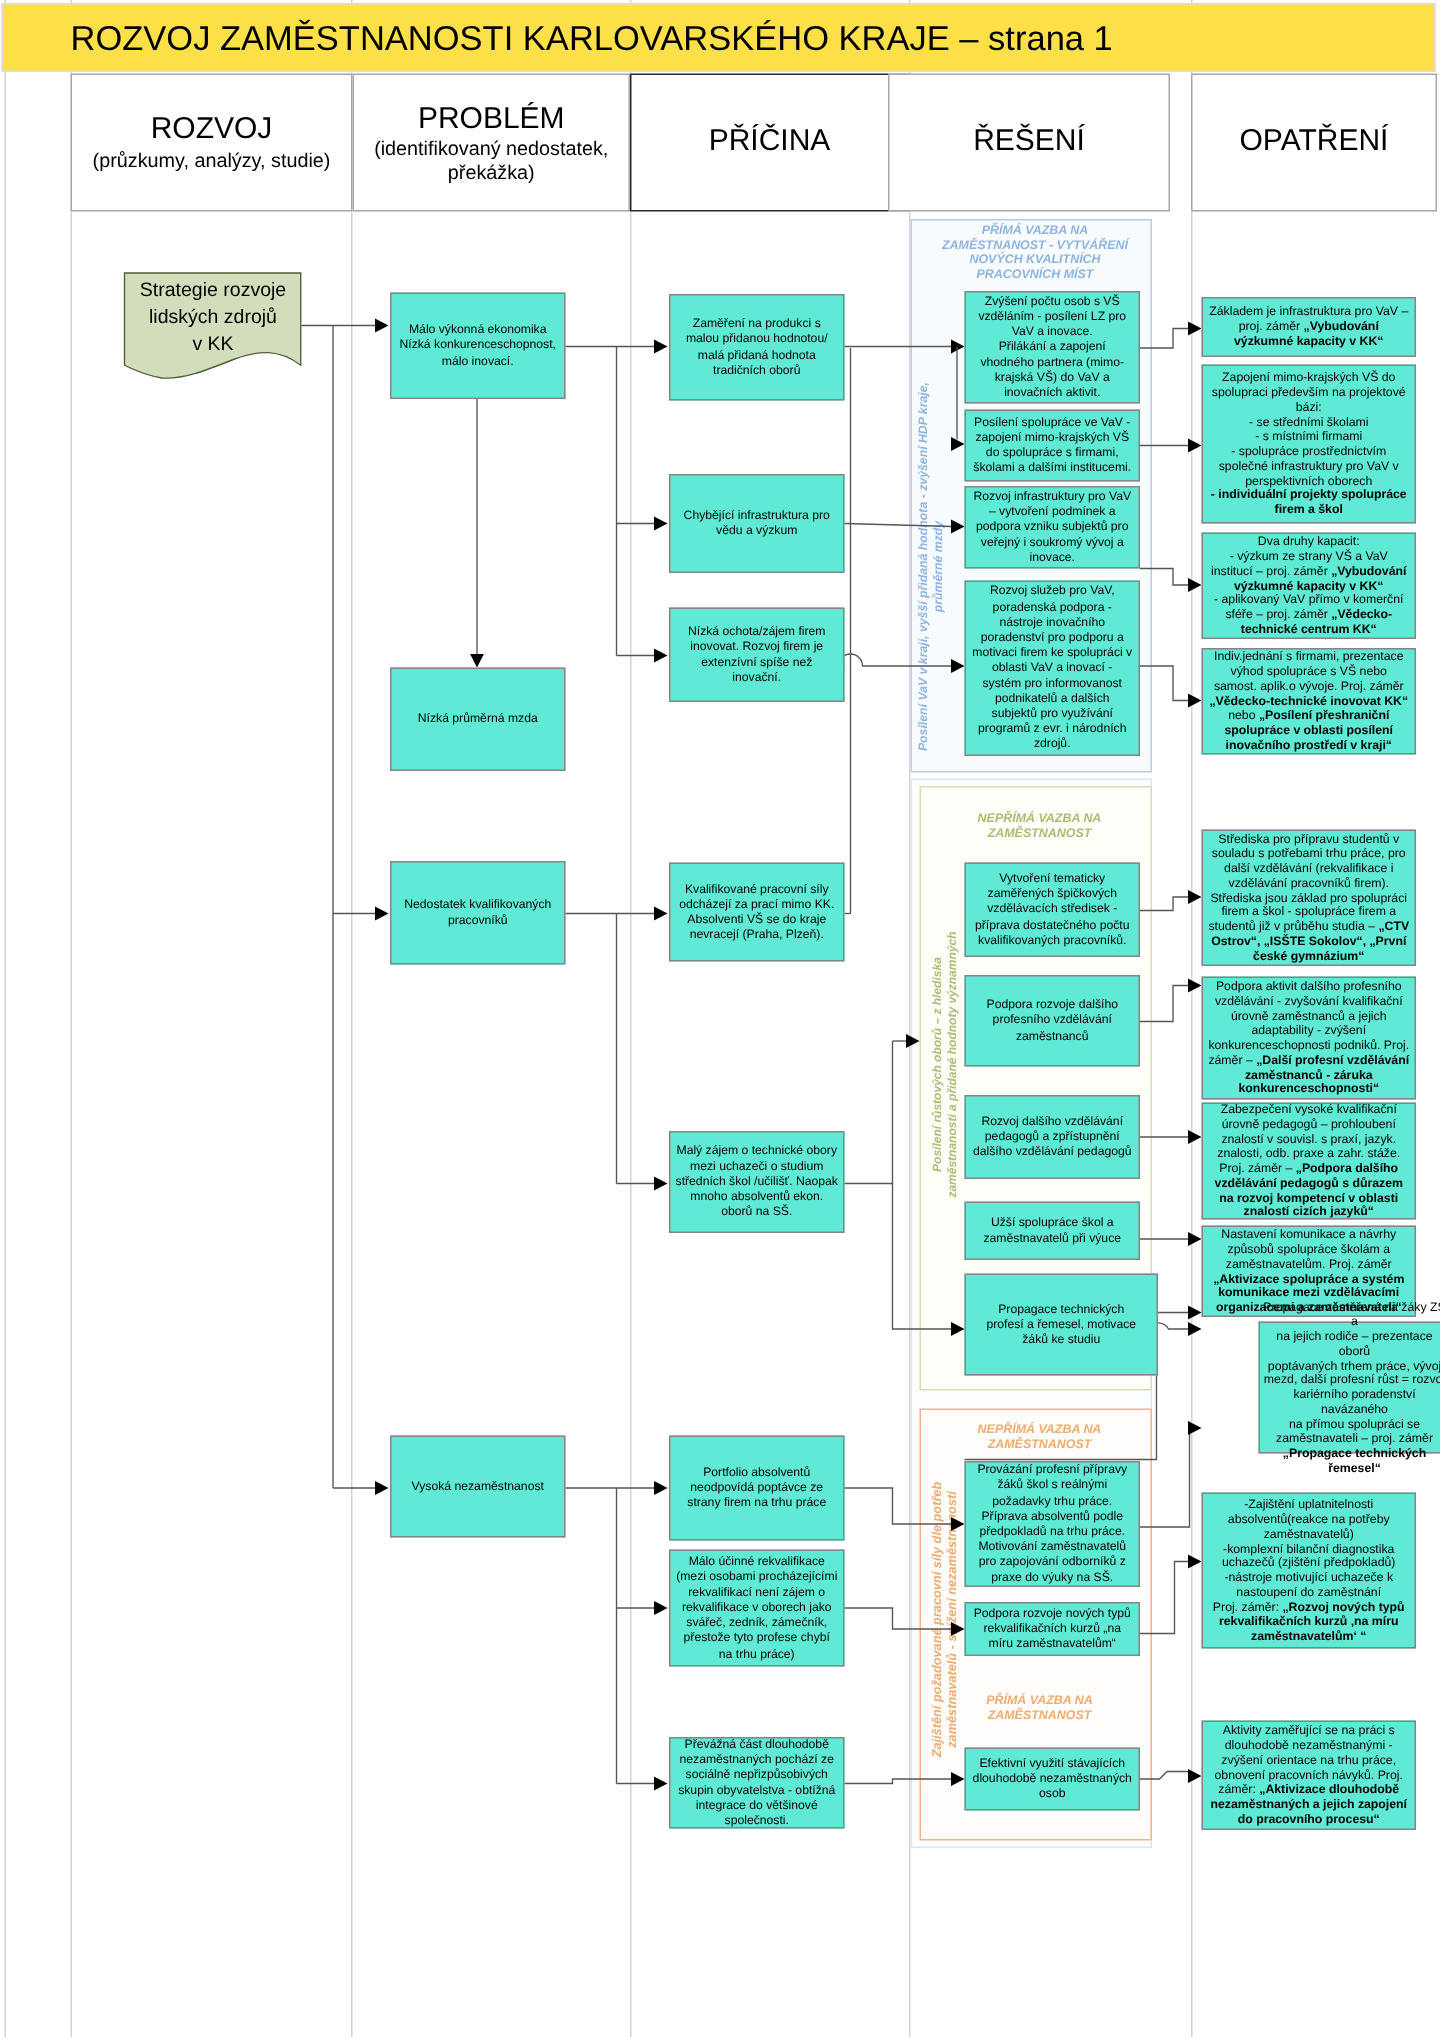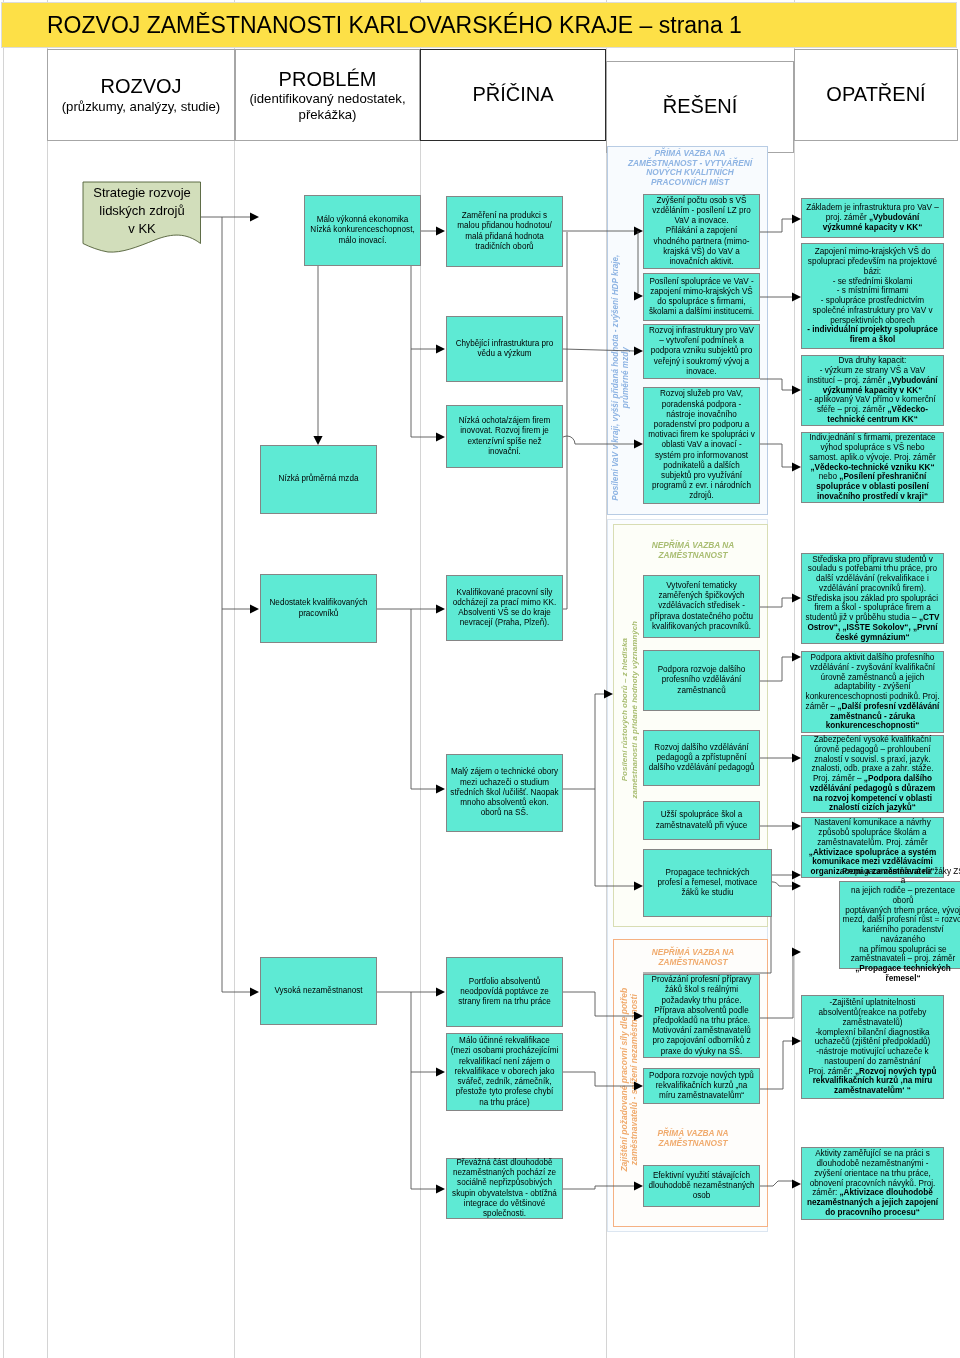--- a/index.html
+++ b/index.html
@@ -57,21 +57,21 @@
       <div class="small">(průzkumy, analýzy, studie)</div>
     </div>
     <div class="hcell" style="left:235px;top:49px;width:185px;height:92px;">
       <div class="big">PROBLÉM</div>
       <div class="small">(identifikovaný nedostatek,
 překážka)</div>
     </div>
     <div class="hcell strong" style="left:420px;top:49px;width:186px;height:92px;">
       <div class="big">PŘÍČINA</div>
     </div>
-    <div class="hcell" style="left:606px;top:49px;width:188px;height:92px;margin-top:12px;">
+    <div class="hcell" style="left:592px;top:49px;width:188px;height:92px;">
       <div class="big">ŘEŠENÍ</div>
     </div>
     <div class="hcell" style="left:794px;top:49px;width:164px;height:92px;">
       <div class="big">OPATŘENÍ</div>
     </div>
     <svg id="conn" width="960" height="1358">
       <defs></defs>
       <path d="M83,182 H200.5 V243.5 C186,232.5 172,233.5 156,239.5 C136,247.5 122,253 108,252 C99,250.5 90,247 83,243.5 Z" fill="#d2debb" stroke="#4f5d36" stroke-width="0.9"></path>
       <polyline points="201,217 250,217" fill="none" stroke="#555555" stroke-width="0.9"></polyline>
       <path d="M250,212.4 L259,217 L250,221.6 Z" fill="#000"></path>
@@ -168,42 +168,42 @@
 ZAMĚSTNANOST</div>
     <div class="sidelabel" style="left:535px;top:700px;width:190px;color:#a9bd72;font-size:8px;line-height:9.7px;">Posílení růstových oborů – z hlediska
 zaměstnanosti a přidané hodnoty významných</div>
     <div class="band" style="left:613px;top:939px;width:155px;height:288px;border-color:#f5b183;background:#fefdfb;"></div>
     <div class="bandhead" style="left:620px;top:948px;width:146px;color:#f0ab6e;">NEPŘÍMÁ VAZBA NA
 ZAMĚSTNANOST</div>
     <div class="bandhead" style="left:620px;top:1129px;width:146px;color:#f0ab6e;">PŘÍMÁ VAZBA NA
 ZAMĚSTNANOST</div>
     <div class="sidelabel" style="left:530px;top:1070px;width:200px;color:#f0ab6e;font-size:8.5px;line-height:9.7px;">Zajištění požadované pracovní síly dle potřeb
 zaměstnavatelů - snížení nezaměstnanosti</div>
-    <div class="node" style="left:260px;top:195px;width:117px;height:71px;margin-left:44px;"><span>Málo výkonná ekonomika
+    <div class="node" style="left:260px;top:195px;width:117px;height:71px;"><span>Málo výkonná ekonomika
 Nízká konkurenceschopnost,
 málo inovací.</span></div>
     <div class="node" style="left:260px;top:445px;width:117px;height:69px;"><span>Nízká průměrná mzda</span></div>
     <div class="node" style="left:260px;top:574px;width:117px;height:69px;"><span>Nedostatek kvalifikovaných
 pracovníků</span></div>
     <div class="node" style="left:260px;top:957px;width:117px;height:68px;"><span>Vysoká nezaměstnanost</span></div>
     <div class="node" style="left:446px;top:196px;width:117px;height:71px;"><span>Zaměření na produkci s
 malou přidanou hodnotou/
 malá přidaná hodnota
 tradičních oborů</span></div>
     <div class="node" style="left:446px;top:316px;width:117px;height:66px;"><span>Chybějící infrastruktura pro
 vědu a výzkum</span></div>
     <div class="node" style="left:446px;top:405px;width:117px;height:63px;"><span>Nízká ochota/zájem firem
 inovovat. Rozvoj firem je
 extenzívní spíše než
 inovační.</span></div>
     <div class="node" style="left:446px;top:575px;width:117px;height:66px;"><span>Kvalifikované pracovní síly
 odcházejí za prací mimo KK.
 Absolventi VŠ se do kraje
 nevracejí (Praha, Plzeň).</span></div>
-    <div class="node" style="left:446px;top:754px;width:117px;height:78px;text-align:center;"><span>Malý zájem o technické obory
+    <div class="node" style="left:446px;top:754px;width:117px;height:68px;text-align:center;"><span>Malý zájem o technické obory
 mezi uchazeči o studium
 středních škol /učilišť. Naopak
 mnoho absolventů ekon.
 oborů na SŠ.</span></div>
     <div class="node" style="left:446px;top:957px;width:117px;height:70px;"><span>Portfolio absolventů
 neodpovídá poptávce ze
 strany firem na trhu práce</span></div>
     <div class="node" style="left:446px;top:1033px;width:117px;height:78px;"><span>Málo účinné rekvalifikace
 (mezi osobami procházejícími
 rekvalifikací není zájem o
@@ -277,21 +277,21 @@
     <div class="node meas" style="left:801px;top:198px;width:143px;height:40px;">
       <span>Základem je infrastruktura pro VaV –<br>proj. záměr <b>„Vybudování<br>výzkumné kapacity v KK“</b></span>
     </div>
     <div class="node meas" style="left:801px;top:243px;width:143px;height:106px;">
       <span>Zapojení mimo-krajských VŠ do<br>spolupraci především na projektové<br>bázi:<br>- se středními školami<br>- s místními firmami<br>- spolupráce prostřednictvím<br>společné infrastruktury pro VaV v<br>perspektivních oborech<br><b>- individuální projekty spolupráce<br>firem a škol</b></span>
     </div>
     <div class="node meas" style="left:801px;top:355px;width:143px;height:71px;">
       <span>Dva druhy kapacit:<br>- výzkum ze strany VŠ a VaV<br>institucí – proj. záměr <b>„Vybudování<br>výzkumné kapacity v KK“</b><br>- aplikovaný VaV přímo v komerční<br>sféře – proj. záměr  <b>„Vědecko-<br>technické centrum KK“</b></span>
     </div>
     <div class="node meas" style="left:801px;top:432px;width:143px;height:71px;">
-      <span>Indiv.jednání s firmami, prezentace<br>výhod spolupráce s VŠ nebo<br>samost. aplik.o vývoje. Proj. záměr<br><b>„Vědecko-technické vzniku KK“</b><br>nebo <b>„Posílení přeshraniční<br>spolupráce v oblasti posílení<br>inovačního prostředí v kraji“</b></span>
+      <span>Indiv.jednání s firmami, prezentace<br>výhod spolupráce s VŠ nebo<br>samost. aplik.o vývoje. Proj. záměr<br><b>„Vědecko-technické inovovat KK“</b><br>nebo <b>„Posílení přeshraniční<br>spolupráce v oblasti posílení<br>inovačního prostředí v kraji“</b></span>
     </div>
     <div class="node meas" style="left:801px;top:553px;width:143px;height:91px;">
       <span>Střediska pro přípravu studentů v<br>souladu s potřebami trhu práce, pro<br>další vzdělávání (rekvalifikace i<br>vzdělávání pracovníků firem).<br>Střediska jsou základ pro spolupráci<br>firem a škol - spolupráce firem a<br>studentů již v průběhu studia – <b>„CTV<br>Ostrov“, „ISŠTE Sokolov“, „První<br>české gymnázium“</b></span>
     </div>
     <div class="node meas" style="left:801px;top:651px;width:143px;height:82px;">
       <span>Podpora aktivit dalšího profesního<br>vzdělávání - zvyšování kvalifikační<br>úrovně zaměstnanců a jejich<br>adaptability - zvýšení<br>konkurenceschopnosti podniků. Proj.<br>záměr – <b>„Další profesní vzdělávání<br>zaměstnanců - záruka<br>konkurenceschopnosti“</b></span>
     </div>
     <div class="node meas" style="left:801px;top:735px;width:143px;height:78px;">
       <span>Zabezpečení vysoké kvalifikační<br>úrovně pedagogů – prohloubení<br>znalostí v souvisl. s praxí, jazyk.<br>znalosti, odb. praxe a zahr. stáže.<br>Proj. záměr – <b>„Podpora dalšího<br>vzdělávání pedagogů s důrazem<br>na rozvoj kompetencí v oblasti<br>znalostí cizích jazyků“</b></span>
     </div>

